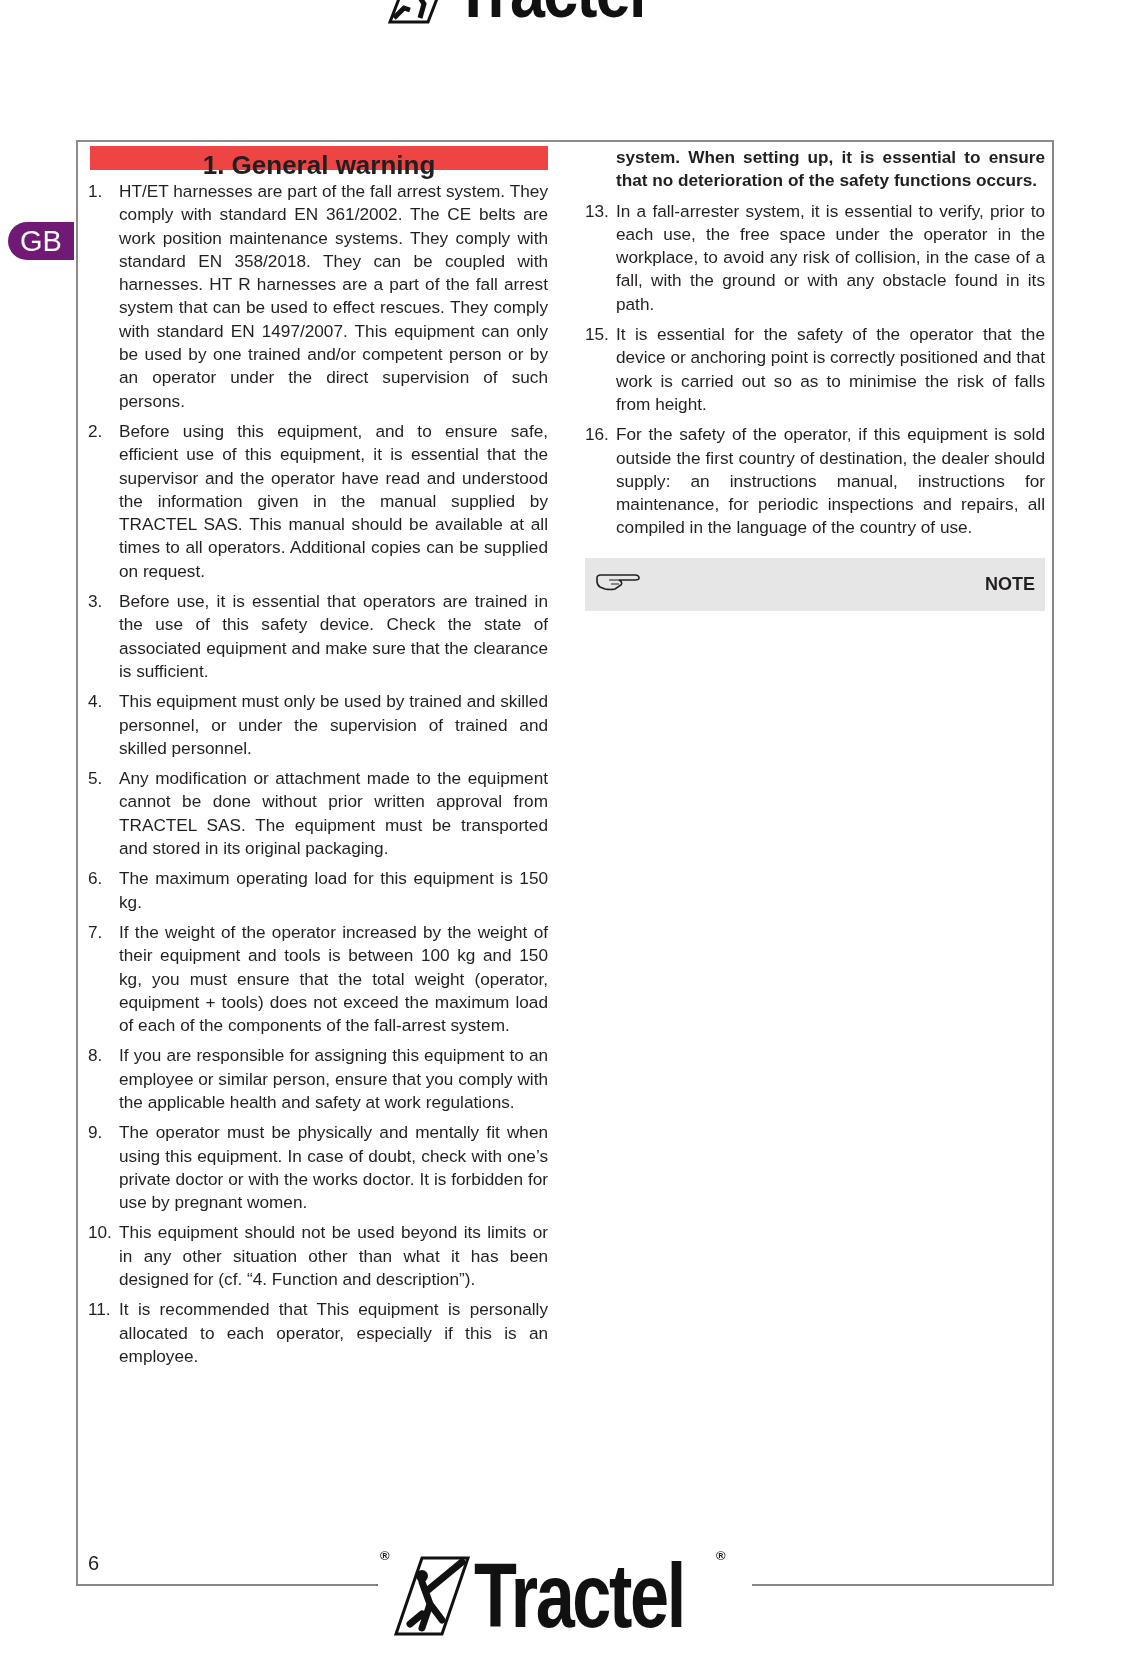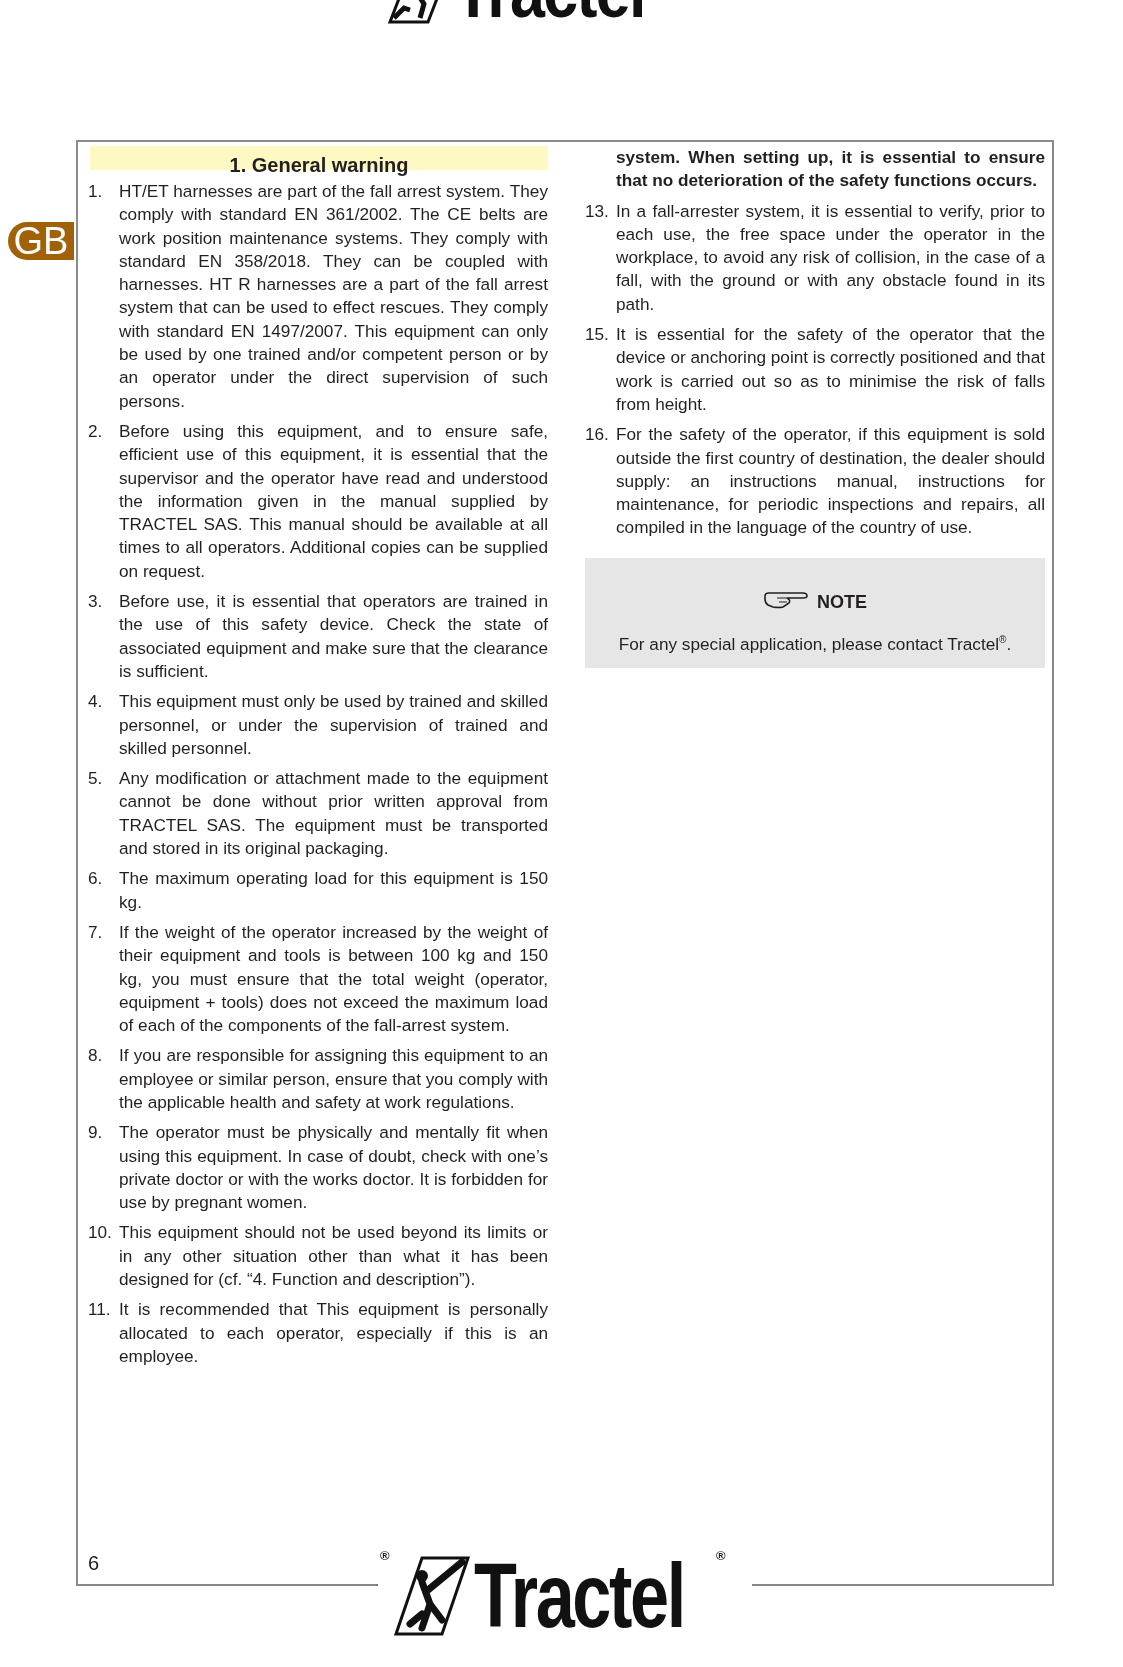--- a/index.html
+++ b/index.html
@@ -4,33 +4,33 @@
 <style>
   html, body { margin:0; padding:0; background:#ffffff; }
   body { width:1123px; height:1667px; position:relative; overflow:hidden;
          font-family:"Liberation Sans", sans-serif; color:#231f20; }
   .top-logo { position:absolute; top:-40px; left:380px; width:360px; height:64px; display:flex; align-items:flex-end; }
   .logo-mark { width:70px; height:56px; position:relative; }
   .logo-word { font-family:"Liberation Sans", sans-serif; font-weight:bold; font-size:74px; letter-spacing:-2px;
                transform:scaleX(0.85); transform-origin:left bottom; line-height:64px; color:#111; margin-left:4px; }
   .frame { position:absolute; left:76px; top:140px; width:978px; height:1446px;
            border:2px solid #8c8c8c; border-bottom-color:#777; border-right-color:#888; box-sizing:border-box; }
-  .gb-tab { position:absolute; left:8px; top:222px; width:66px; height:38px; background:#a16207;
-            border-radius:19px 0 0 19px; color:#fff; font-size:38px; line-height:38px; text-align:center; }
+  .gb-tab { position:absolute; left:8px; top:222px; width:66px; height:38px; background:#701a75;
+            border-radius:19px 0 0 19px; color:#fff; font-size:29px; line-height:38px; text-align:center; }
   .col-left { position:absolute; left:88px; top:146px; width:460px; }
   .col-right { position:absolute; left:585px; top:146px; width:460px; }
-  .section-head { background:#fef9c3; height:24px; margin-left:2px; width:458px; font-weight:bold; font-size:20px;
+  .section-head { background:#ef4444; height:24px; margin-left:2px; width:458px; font-weight:bold; font-size:26px;
                   text-align:center; line-height:38px; color:#231f20; margin-bottom:10px; }
   ol.items { list-style:none; margin:0; padding:0; }
   .item { display:flex; font-size:17.2px; line-height:23.3px; margin-bottom:7px; }
   .item .num { width:31px; flex:0 0 31px; }
   .item .txt { flex:1; text-align:justify; text-align-last:left; }
   .cont { padding-left:31px; font-size:17.2px; line-height:23.3px; text-align:justify; margin-bottom:7px;font-weight:bold; }
   .note-box { background:#e6e6e6; margin-top:18px; padding:14px 10px 14px; text-align:center; }
-  .note-title { font-weight:bold; font-size:18px; display:flex; align-items:center; justify-content:center; gap:8px;margin-top:18px; }
+  .note-title { font-weight:bold; font-size:18px; display:flex; align-items:center; justify-content:space-between; gap:8px; }
   .note-body { font-size:17.2px; line-height:22px; margin-top:14px; }
   .note-body sup { font-size:10px; }
   .page-num { position:absolute; left:88px; top:1552px; font-size:20px; }
   .footer-line-l { position:absolute; left:76px; top:1584px; width:300px; height:2px; background:#888; }
   .footer-line-r { position:absolute; left:752px; top:1584px; width:302px; height:2px; background:#888; }
   .footer-logo { position:absolute; left:378px; top:1546px; width:374px; height:96px; background:#fff; }
   .reg { position:absolute; font-size:13px; font-weight:bold; }
   .footer-word { position:absolute; left:96px; top:2px; font-weight:bold; font-size:90px; line-height:96px;
                  letter-spacing:-3px; transform:scaleX(0.78); transform-origin:left top; color:#111; }
 </style>
@@ -121,21 +121,20 @@
   <div class="note-box">
     <div class="note-title">
       <span>
         <svg width="46" height="20" viewBox="0 0 46 20">
           <path d="M2,6 Q2,3 6,3 L40,3 Q44,3 44,6 Q44,8 40,8 L24,8 Q28,10 26,13 L20,17 Q16,18 10,17 L5,15 Q2,13 2,9 Z" fill="none" stroke="#231f20" stroke-width="1.6"></path>
           <path d="M14,8 L24,8 M16,12 L24,12" stroke="#231f20" stroke-width="1.2"></path>
         </svg>
       </span>
       <span>NOTE</span>
     </div>
-    <div class="note-body"><span>For any special application, please contact Tractel</span><sup>®</sup><span>.</span></div>
   </div>
 </div>
 
 <div class="page-num">6</div>
 <div class="footer-line-l"></div>
 <div class="footer-line-r"></div>
 <div class="footer-logo">
   <span class="reg" style="left:2px;top:2px">®</span>
   <span style="position:absolute;left:14px;top:8px;">
     <svg width="80" height="82" viewBox="0 0 80 82">

